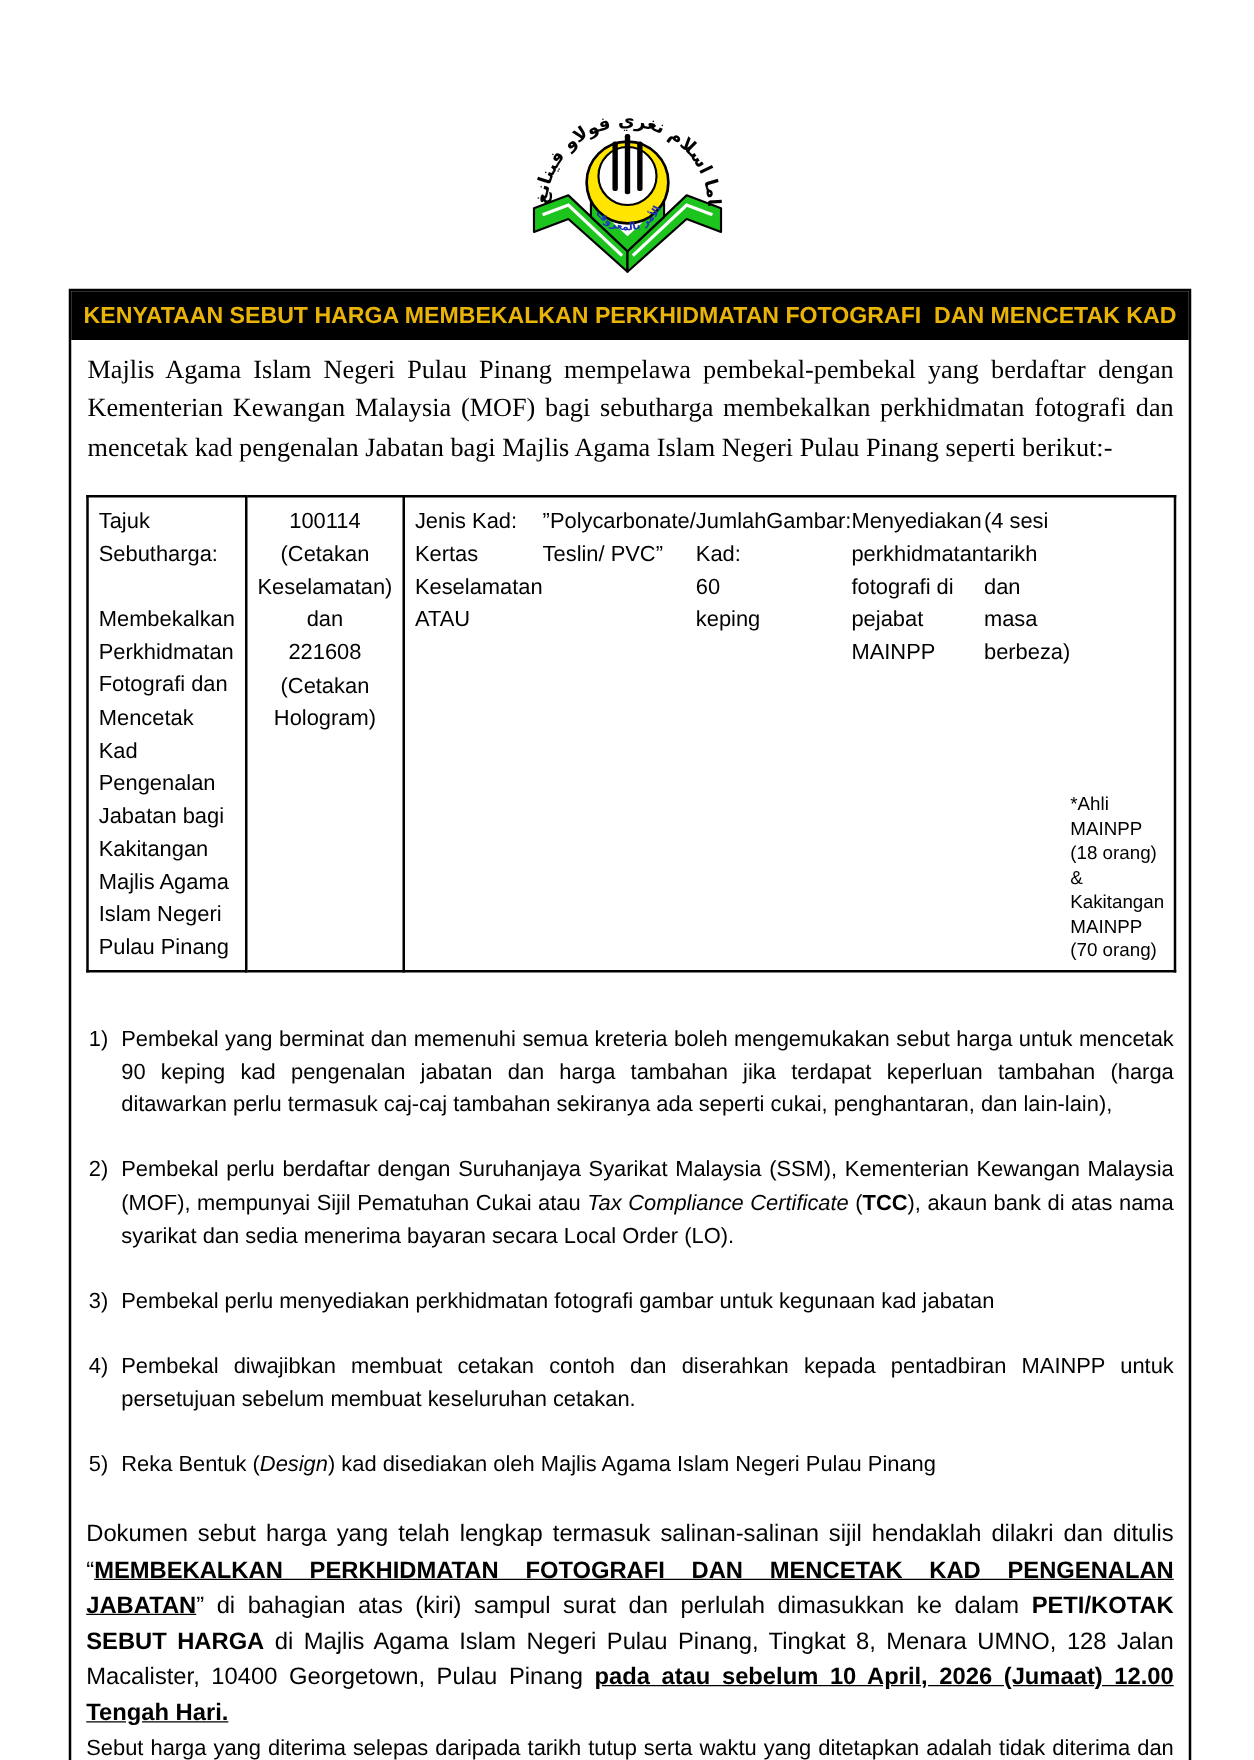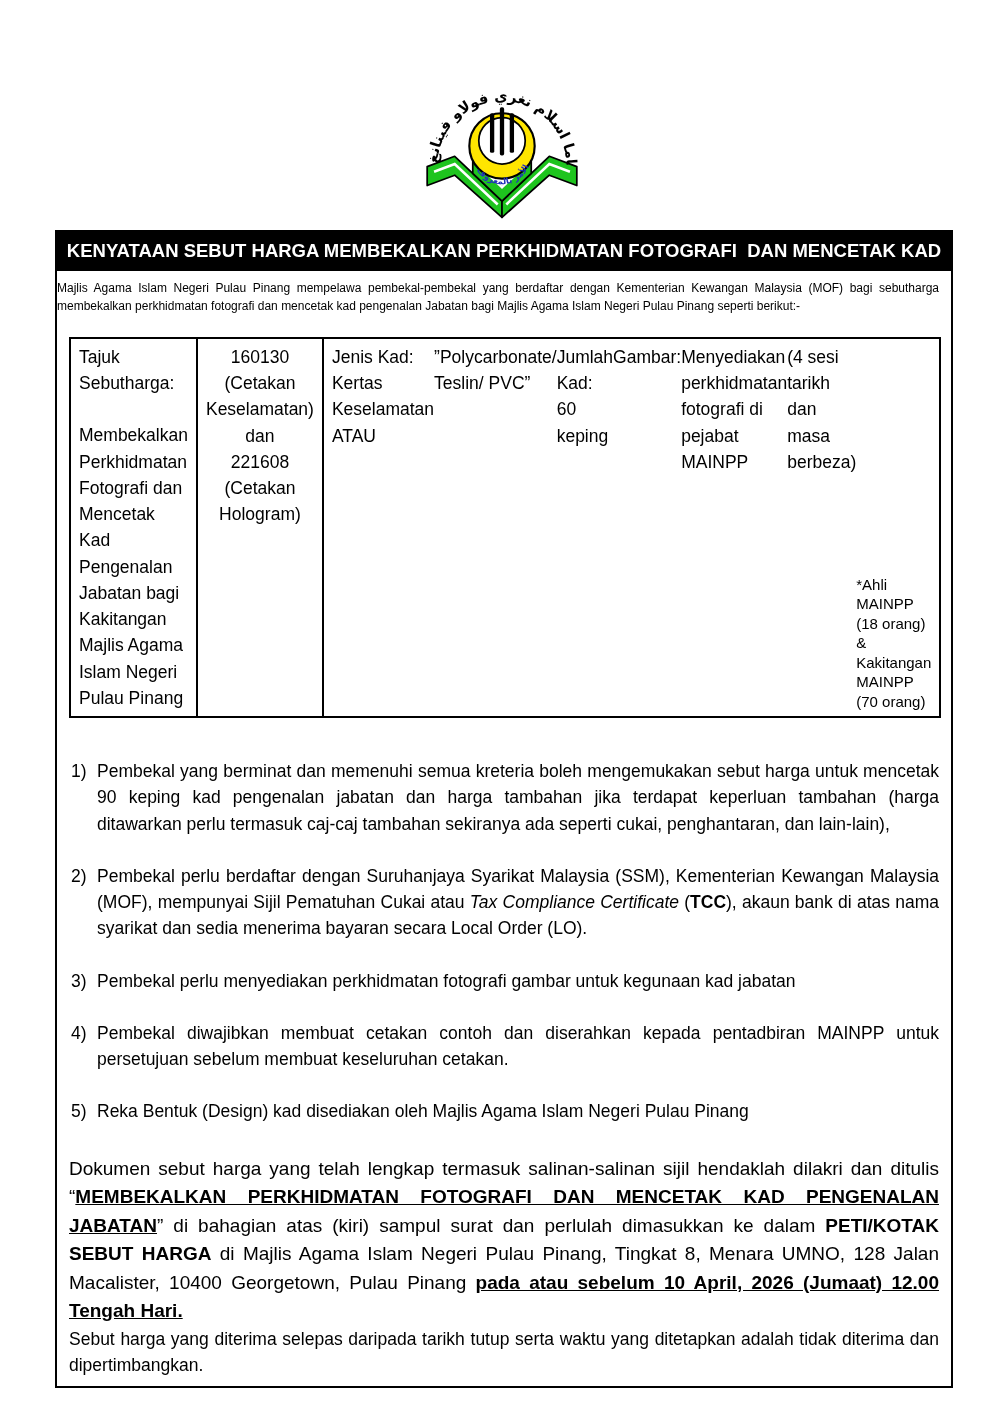--- a/index.html
+++ b/index.html
@@ -12,26 +12,26 @@
   .logo-wrap{width:100%;text-align:center;}
   .logo-wrap svg{display:inline-block;}
   .org-name{
     text-align:center;font-weight:bold;font-size:17px;letter-spacing:.2px;
     margin-top:6px;margin-bottom:8px;
   }
   .doc{
     margin-left:55px;width:894px;border:2px solid #000;background:#fff;
   }
   .banner{
-    background:#000;color:#ffffff;text-align:center;font-weight:bold;
+    background:#000;color:#eab308;text-align:center;font-weight:bold;
     font-size:18.5px;line-height:1.45;padding:6px 4px;
   }
   .banner div{white-space:pre-wrap;}
   .intro{
-    padding:8px 12px 4px 0;text-align:justify;font-size:12px;line-height:1.5;
+    padding:8px 12px 4px 13px;text-align:justify;font-size:21px;line-height:1.5;font-family:Liberation Serif, serif;
   }
   table.offer{
     border-collapse:collapse;margin:18px 8px 6px 12px;width:872px;
     font-size:17.5px;
   }
   table.offer th,table.offer td{
     border:2px solid #000;vertical-align:top;padding:5px 8px;
   }
   table.offer th{
     text-align:center;font-size:17.5px;font-weight:bold;padding:7px 4px;
@@ -112,21 +112,21 @@
           <col class="col-3">
         </colgroup>
       <tbody>
       <tr class="row-body">
         <td>
           <div class="cell-line b">Tajuk Sebutharga:</div>
           <div class="gap-line"></div>
           <div class="cell-line">Membekalkan Perkhidmatan Fotografi dan Mencetak Kad Pengenalan Jabatan bagi Kakitangan Majlis Agama Islam Negeri Pulau Pinang</div>
         </td>
         <td class="cell-kod">
-          <div class="cell-line b">160130</div>
+          <div class="cell-line b">100114</div>
           <div class="cell-line">(Cetakan</div>
           <div class="cell-line">Keselamatan)</div>
           <div class="cell-line">dan</div>
           <div class="cell-line b">221608</div>
           <div class="cell-line">(Cetakan</div>
           <div class="cell-line">Hologram)</div>
         </td>
         <td>
           <div class="cell-maklumat">
             <div class="cell-line"><span class="b">Jenis Kad:</span><span> Kertas Keselamatan ATAU</span></div>
@@ -157,21 +157,21 @@
       <div class="item">
         <span class="num">3)</span>
         <span class="itext"><span>Pembekal perlu menyediakan perkhidmatan fotografi gambar untuk kegunaan kad jabatan</span></span>
       </div>
       <div class="item">
         <span class="num">4)</span>
         <span class="itext"><span>Pembekal diwajibkan membuat cetakan contoh dan diserahkan kepada pentadbiran MAINPP untuk persetujuan sebelum membuat keseluruhan cetakan.</span></span>
       </div>
       <div class="item">
         <span class="num">5)</span>
-        <span class="itext"><span>Reka Bentuk (</span><span style="">Design</span><span>) kad disediakan oleh Majlis Agama Islam Negeri Pulau Pinang</span></span>
+        <span class="itext"><span>Reka Bentuk (</span><span style="font-style: italic;">Design</span><span>) kad disediakan oleh Majlis Agama Islam Negeri Pulau Pinang</span></span>
       </div>
     </div>
 
     <div class="closing"><span>Dokumen sebut harga yang telah lengkap termasuk salinan-salinan sijil hendaklah dilakri dan ditulis “</span><span style="font-weight: bold; text-decoration: underline;">MEMBEKALKAN PERKHIDMATAN FOTOGRAFI DAN MENCETAK KAD PENGENALAN JABATAN</span><span>” di bahagian atas (kiri) sampul surat dan perlulah dimasukkan ke dalam </span><span style="font-weight: bold;">PETI/KOTAK SEBUT HARGA</span><span> di Majlis Agama Islam Negeri Pulau Pinang, Tingkat 8, Menara UMNO, 128 Jalan Macalister, 10400 Georgetown, Pulau Pinang </span><span style="font-weight: bold; text-decoration: underline;">pada atau sebelum 10 April, 2026 (Jumaat) 12.00 Tengah Hari.</span></div>
     <div class="closing-2">Sebut harga yang diterima selepas daripada tarikh tutup serta waktu yang ditetapkan adalah tidak diterima dan dipertimbangkan.</div>
 
   </div>
 </div>
 
 </body></html>

